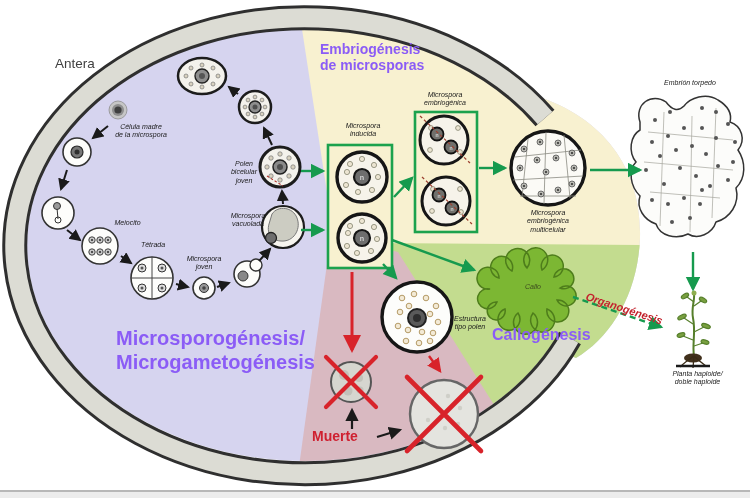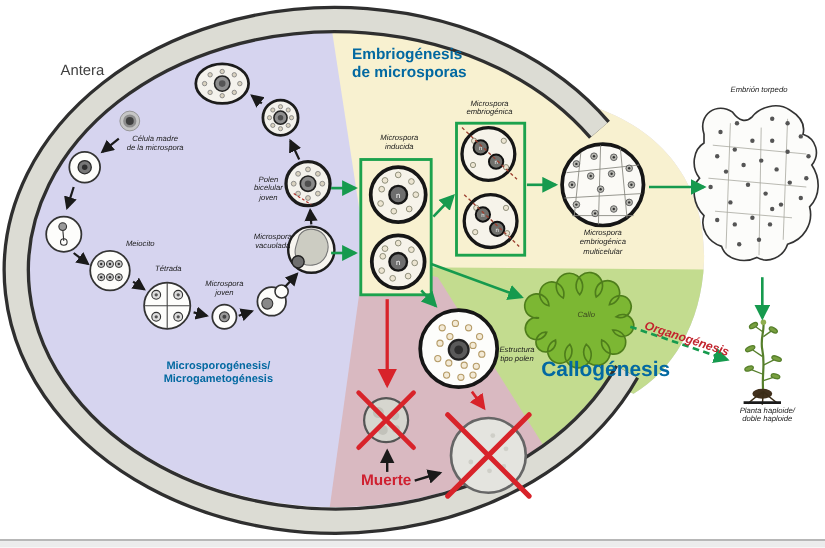--- a/index.html
+++ b/index.html
@@ -1,20 +1,20 @@
 <!DOCTYPE html>
 <html><head>
 <meta charset="utf-8">
 <style>
   html,body{margin:0;padding:0;background:#fff;}
   #canvas{position:relative;width:750px;height:498px;background:#ffffff;overflow:hidden;
           font-family:"Liberation Sans",sans-serif;}
   .lbl{position:absolute;white-space:pre-line;color:#1a1a1a;line-height:1.18;}
   .sm{font-size:7px;font-style:italic;text-align:center;}
-  .red-title{color:#0369a1;font-weight:bold;}
+  .red-title{color:#8b5cf6;font-weight:bold;}
   .bottom-edge1{position:absolute;left:0;right:0;top:490px;height:2px;background:#b7b7b7;}
   .bottom-edge2{position:absolute;left:0;right:0;top:492px;height:6px;background:#ececec;}
 </style>
 </head>
 <body>
 
 <div id="canvas">
 
 <svg width="750" height="498" viewBox="0 0 750 498" style="position:absolute;left:0;top:0;">
   <defs>
@@ -414,21 +414,21 @@
     <path d="M352,429 L352,410" marker-end="url(#ab)"></path>
     <path d="M377,437 L400,430" marker-end="url(#ab)"></path>
   </g>
 </svg>
 
 <div class="lbl" style="left:55px;top:56px;font-size:13.5px;color:#404040;">Antera</div>
 
 <div class="lbl red-title" style="left:320px;top:41px;width:130px;font-size:14px;line-height:1.15;">Embriogénesis
 de microsporas</div>
 
-<div class="lbl red-title" style="left:116px;top:327px;width:165px;font-size:10px;text-align:center;">Microsporogénesis/
+<div class="lbl red-title" style="left:116px;top:327px;width:165px;font-size:20px;text-align:center;">Microsporogénesis/
 Microgametogénesis</div>
 
 <div class="lbl sm" style="left:102px;top:123px;width:78px;">Célula madre
 de la microspora</div>
 <div class="lbl sm" style="left:105px;top:219px;width:45px;">Meiocito</div>
 <div class="lbl sm" style="left:133px;top:241px;width:40px;">Tétrada</div>
 <div class="lbl sm" style="left:181px;top:255px;width:46px;">Microspora
 joven</div>
 <div class="lbl sm" style="left:222px;top:212px;width:52px;">Microspora
 vacuolada</div>
@@ -437,24 +437,24 @@
 joven</div>
 <div class="lbl sm" style="left:332px;top:122px;width:62px;">Microspora
 inducida</div>
 <div class="lbl sm" style="left:412px;top:91px;width:66px;">Microspora
 embriogénica</div>
 <div class="lbl sm" style="left:505px;top:209px;width:86px;">Microspora
 embriogénica
 multicelular</div>
 <div class="lbl sm" style="left:650px;top:79px;width:80px;">Embrión torpedo</div>
 <div class="lbl sm" style="left:516px;top:283px;width:34px;color:#3c4a1f;">Callo</div>
-<div class="lbl red-title" style="left:492px;top:326px;width:112px;font-size:19px;text-align:center;">Callogénesis</div>
+<div class="lbl red-title" style="left:492px;top:326px;width:112px;font-size:16px;">Callogénesis</div>
 <div class="lbl red-title" style="left:586px;top:290px;width:92px;font-size:11px;font-style:italic;
      transform:rotate(18deg);transform-origin:left center;color:#c2242e;">Organogénesis</div>
-<div class="lbl red-title" style="left:312px;top:428px;width:62px;font-size:14px;text-align:right;color:#cf2030;">Muerte</div>
+<div class="lbl red-title" style="left:312px;top:428px;width:62px;font-size:14px;text-align:left;color:#cf2030;">Muerte</div>
 <div class="lbl sm" style="left:446px;top:315px;width:48px;">Estructura
 tipo polen</div>
 <div class="lbl sm" style="left:650px;top:370px;width:95px;">Planta haploide/
 doble haploide</div>
 
 <div class="bottom-edge1"></div>
 <div class="bottom-edge2"></div>
 </div>
 
 </body></html>

